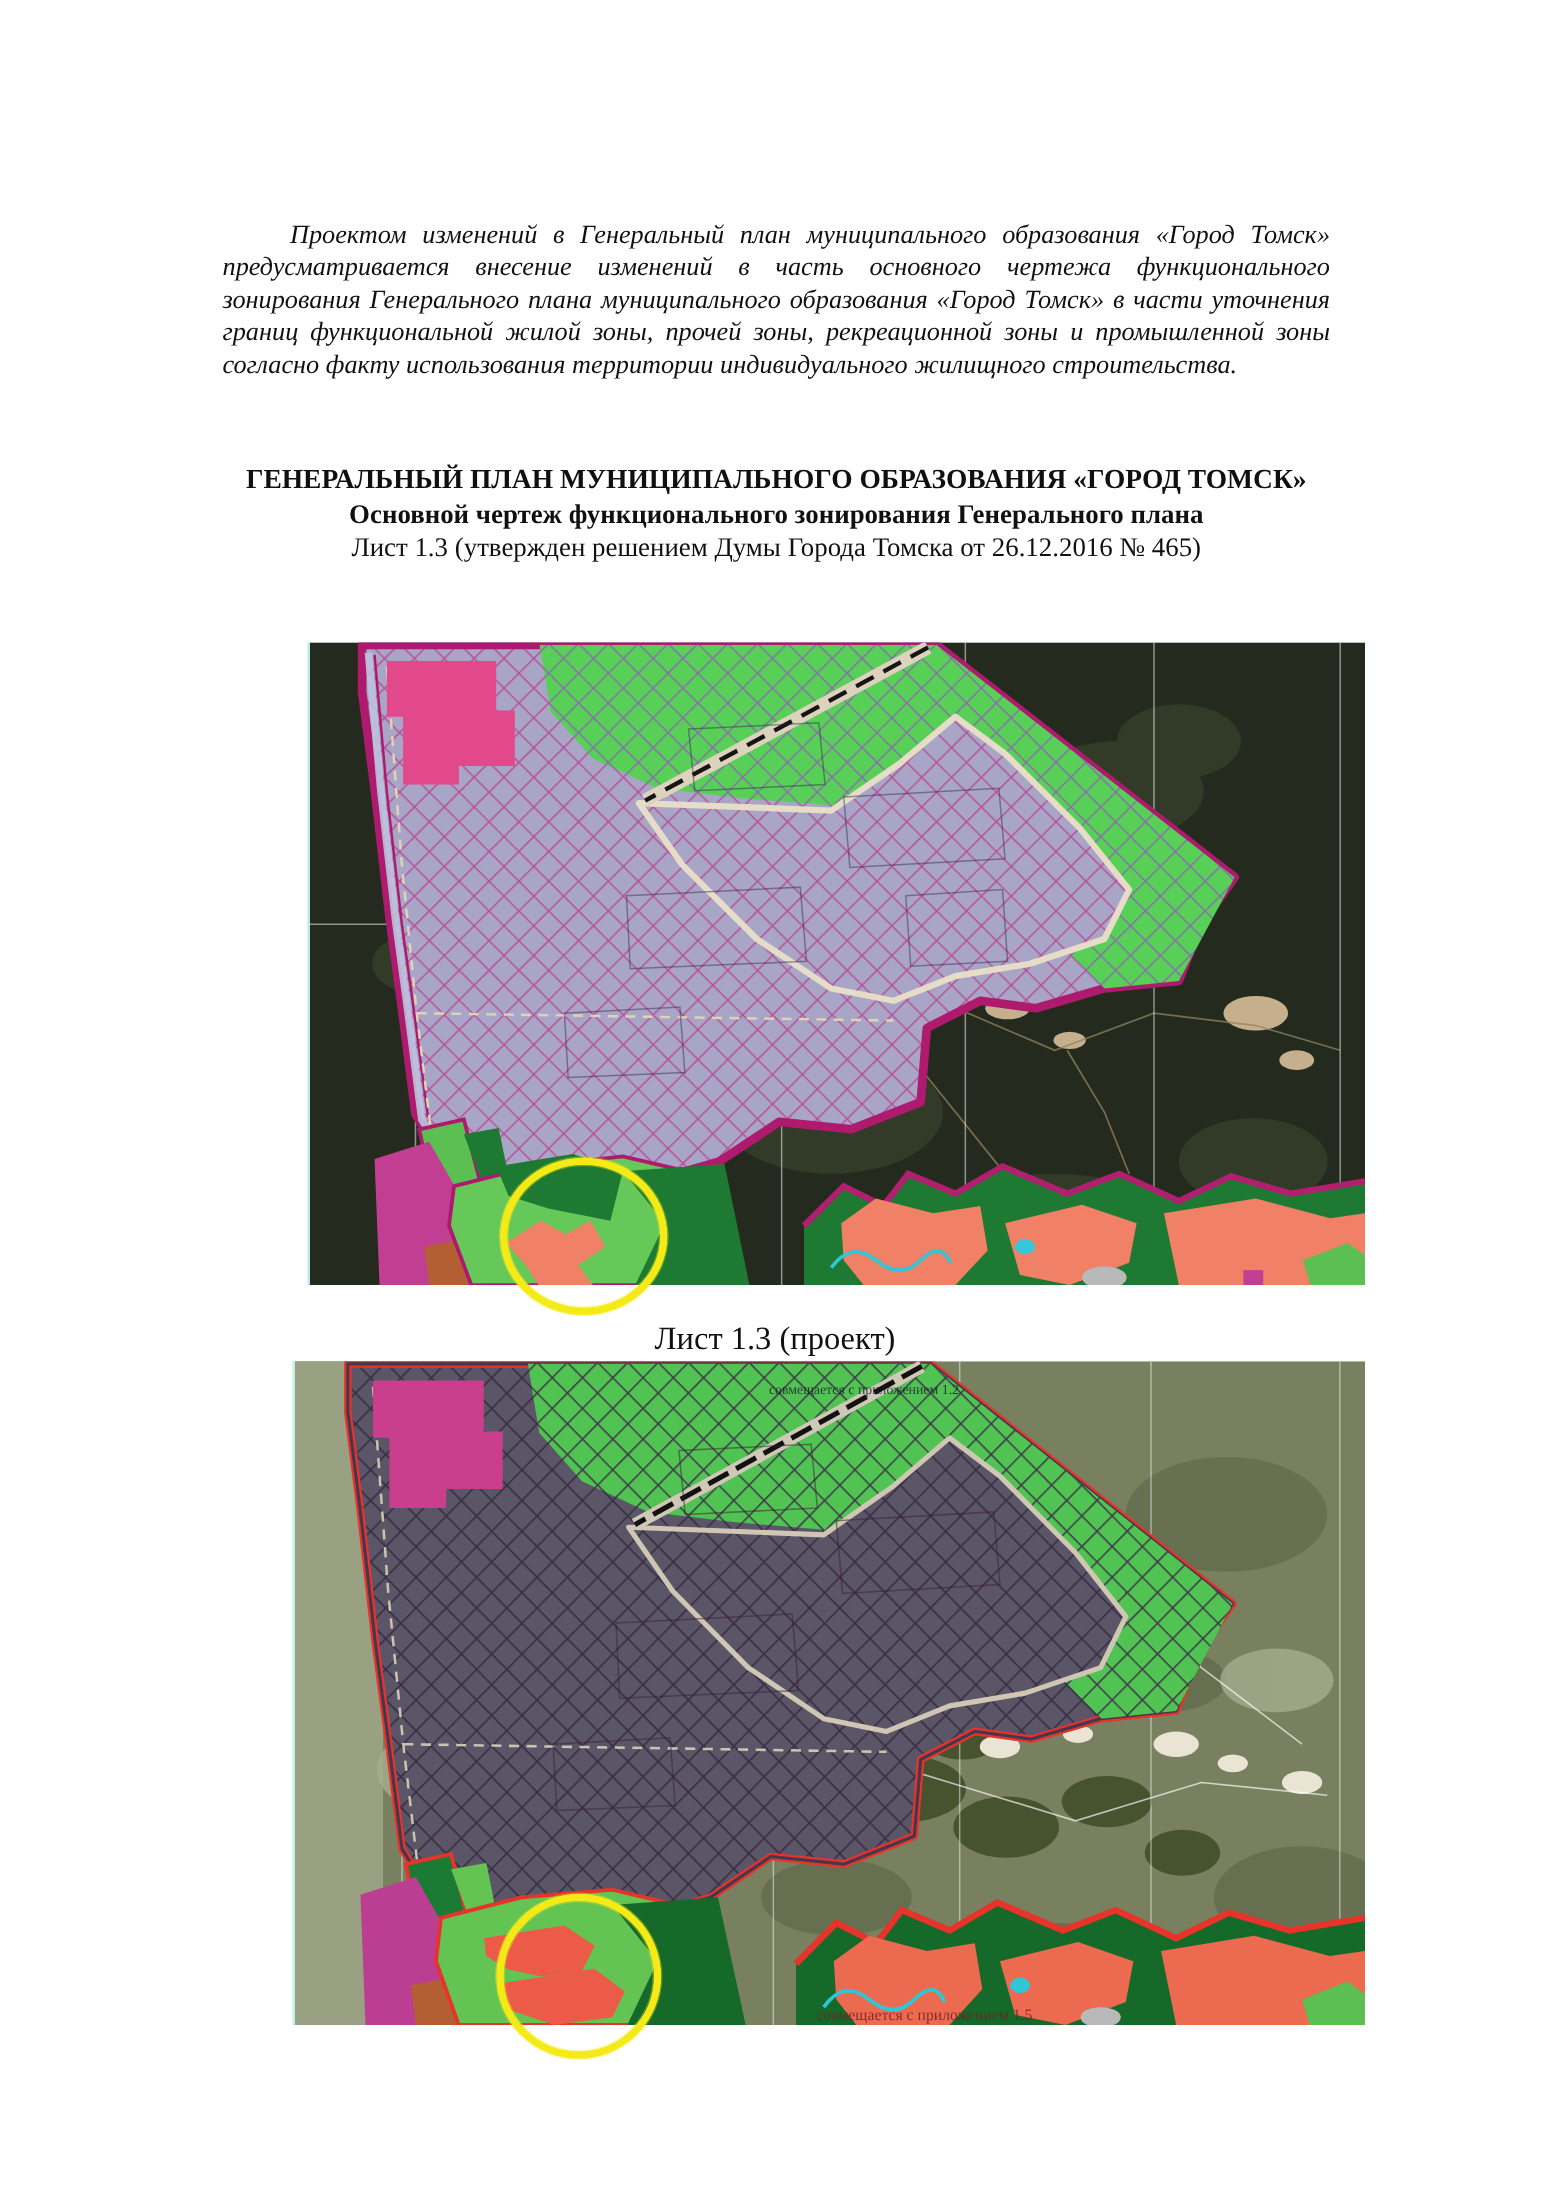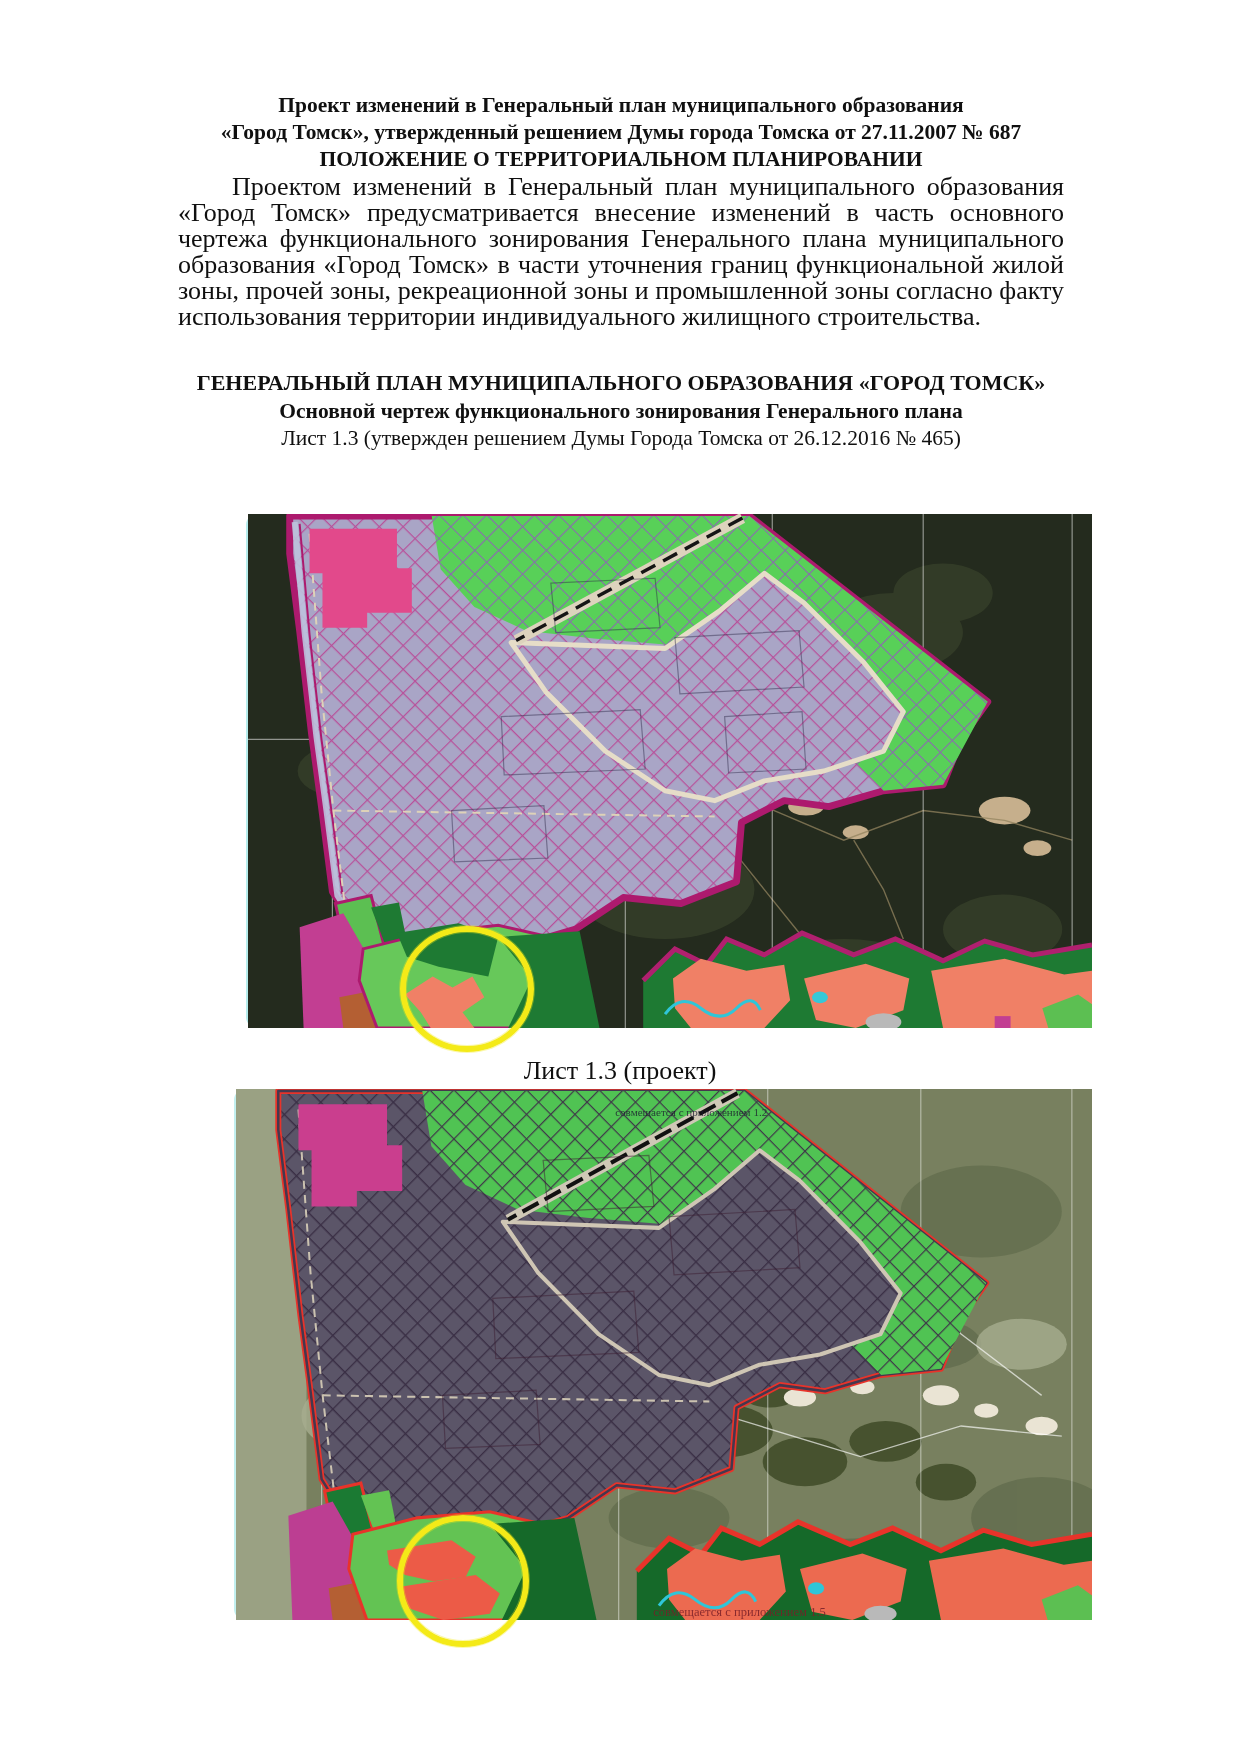--- a/index.html
+++ b/index.html
@@ -3,41 +3,36 @@
 <meta charset="utf-8">
 <style>
   html,body{margin:0;padding:0;background:#ffffff;}
   .page{position:relative;width:1240px;height:1753px;background:#ffffff;overflow:hidden;
         font-family:"Liberation Serif","DejaVu Serif",serif;color:#101010;}
   .textblock{position:absolute;left:178px;width:886px;}
   .t-center{text-align:center;}
   .bold{font-weight:bold;}
   .hdr{font-size:21.5px;line-height:27px;}
   .hdr2{font-size:22px;line-height:28.5px;}
-  .para{font-size:26px;line-height:26px;text-align:justify;text-indent:54px;margin:0;}
+  .para{font-size:21px;line-height:26px;text-align:justify;text-indent:54px;margin:0;font-style:italic;}
   .caption{position:absolute;left:0;width:1240px;text-align:center;font-size:26px;}
-  figure.map{position:absolute;margin:0;padding:0;border-radius:11px;}
+  figure.map{position:absolute;margin:0;padding:0;}
   figure.map svg{display:block;}
   .map1{left:248px;top:514px;width:844px;height:514px;box-shadow:-2px 0 0 rgba(120,220,220,.55);}
   .map2{left:236px;top:1089px;width:856px;height:531px;box-shadow:-2px 0 0 rgba(120,220,220,.45);}
   .ycircle{position:absolute;border:6px solid #f4ea18;border-radius:50%;background:transparent;
            box-shadow:0 0 0 1px rgba(244,234,24,.35), inset 0 0 0 1px rgba(244,234,24,.35);}
   .yc1{left:152px;top:412px;width:122px;height:114px;}
   .yc2{left:161px;top:426px;width:120px;height:120px;}
 </style>
 </head>
 <body>
 
 <div class="page">
 
-  <div class="textblock t-center" style="top:92px;">
-    <div class="hdr bold">Проект изменений в Генеральный план муниципального образования</div>
-    <div class="hdr bold">«Город Томск», утвержденный решением Думы города Томска от 27.11.2007 № 687</div>
-    <div class="hdr bold">ПОЛОЖЕНИЕ О ТЕРРИТОРИАЛЬНОМ ПЛАНИРОВАНИИ</div>
-  </div>
 
   <div class="textblock" style="top:174px;">
     <p class="para">Проектом изменений в Генеральный план муниципального образования «Город Томск» предусматривается внесение изменений в часть основного чертежа функционального зонирования Генерального плана муниципального образования «Город Томск» в части уточнения границ функциональной жилой зоны, прочей зоны, рекреационной зоны и промышленной зоны согласно факту использования территории индивидуального жилищного строительства.</p>
   </div>
 
   <div class="textblock t-center" style="top:369px;">
     <div class="hdr2 bold">ГЕНЕРАЛЬНЫЙ ПЛАН МУНИЦИПАЛЬНОГО ОБРАЗОВАНИЯ «ГОРОД ТОМСК»</div>
     <div class="hdr bold">Основной чертеж функционального зонирования Генерального плана</div>
     <div class="hdr">Лист 1.3 (утвержден решением Думы Города Томска от 26.12.2016 № 465)</div>
   </div>

